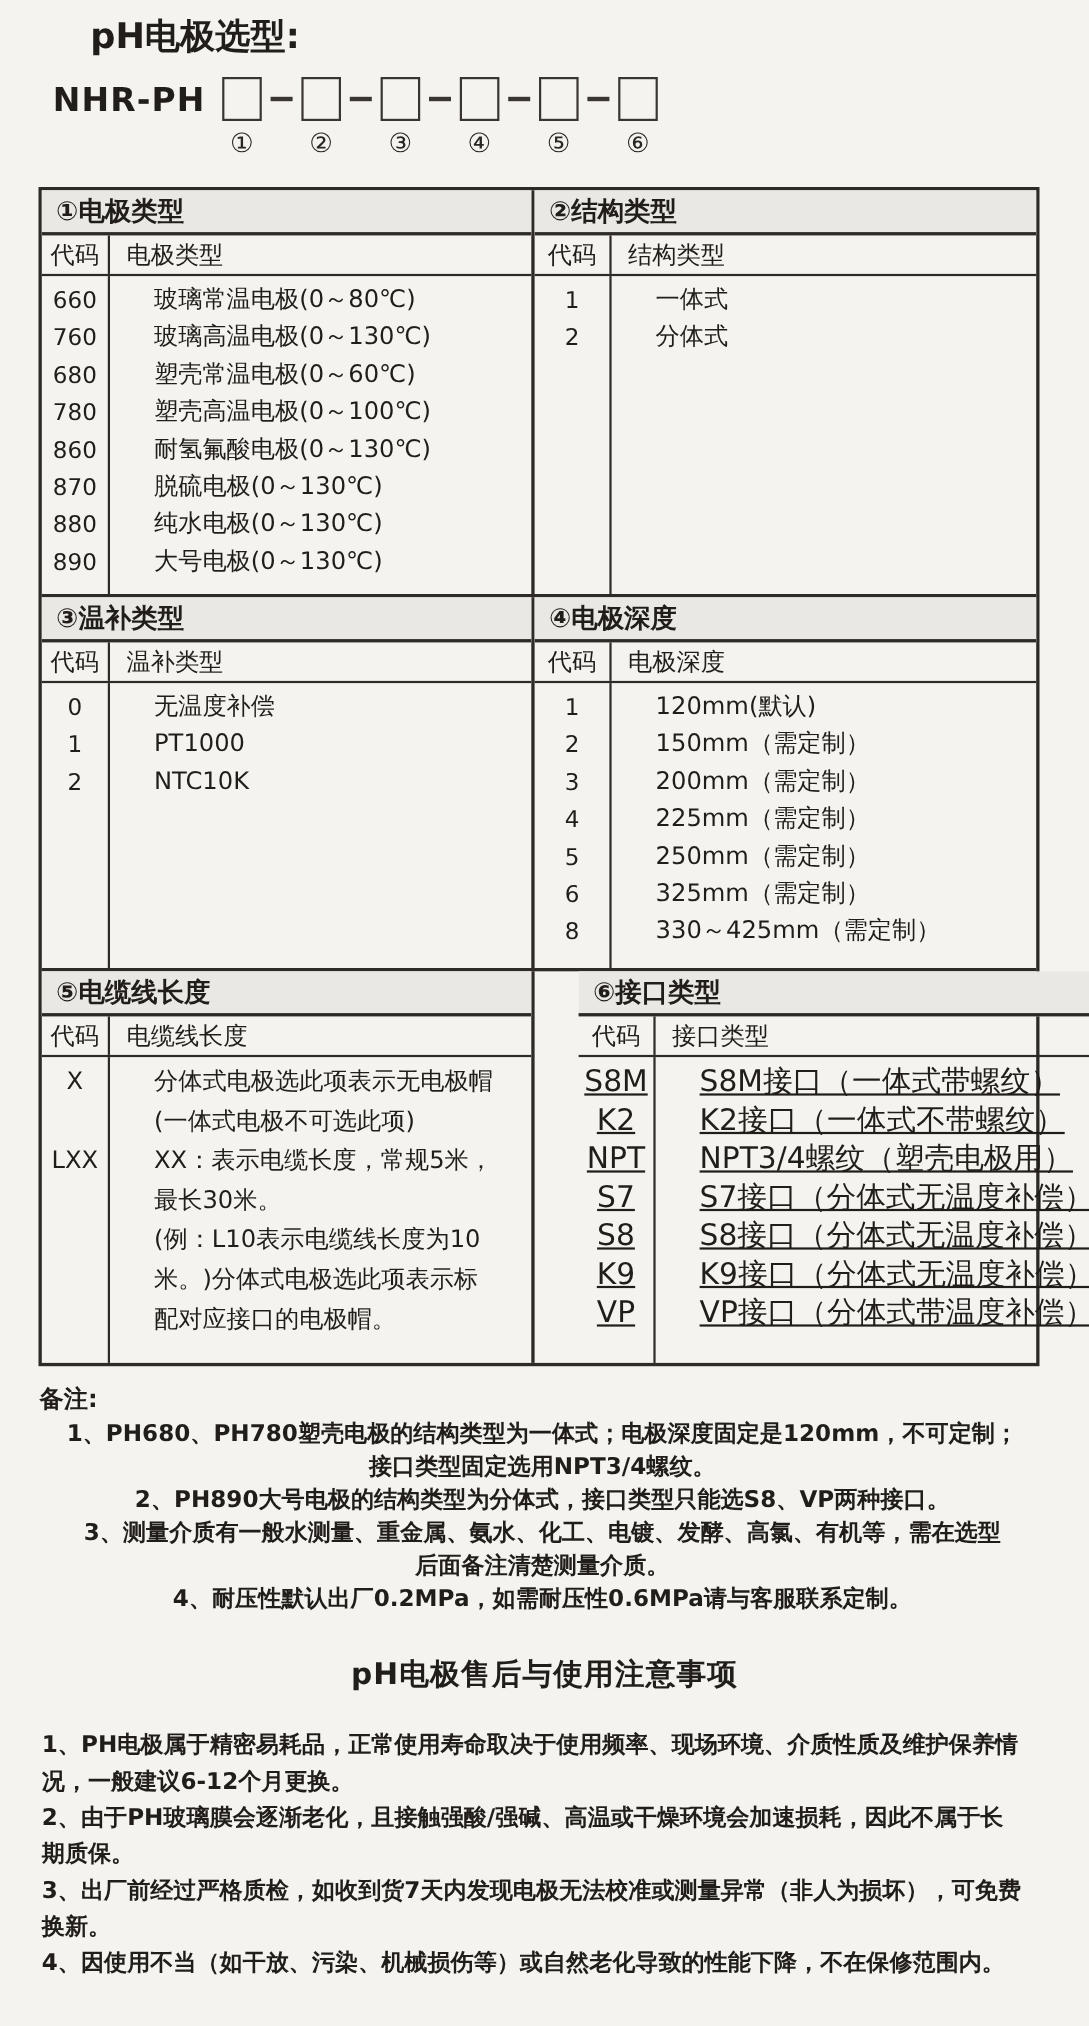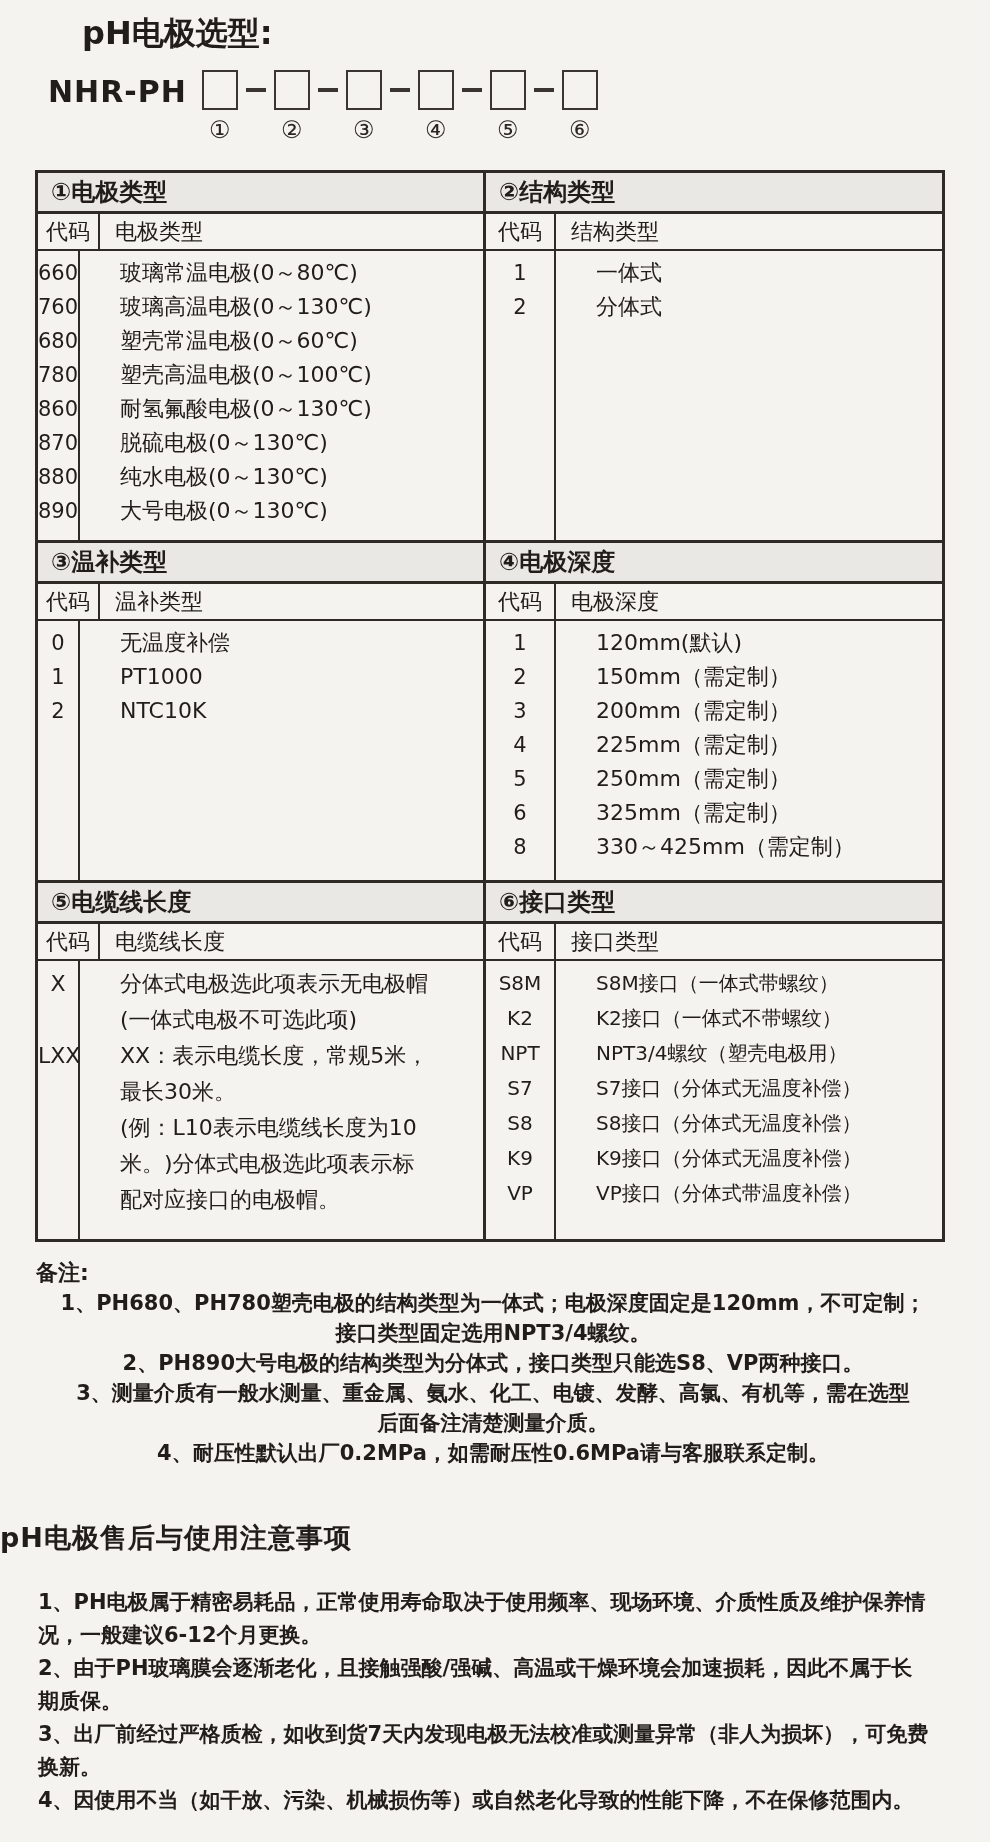--- a/index.html
+++ b/index.html
@@ -23,51 +23,51 @@
   .model-prefix{font-size:30px;font-weight:600;letter-spacing:1px;margin-top:4px;}
   .slots{display:flex;margin-left:14px;}
   .slot{display:flex;flex-direction:column;align-items:center;width:38px;}
   .slot-box{width:36px;height:40px;border:2px solid #3a3531;}
   .slot-num{margin-top:6px;font-size:24px;color:#2a2622;}
   .dash{width:20px;height:4px;background:#3a3531;margin:18px 7px 0 7px;}
 
   
   .ptable{border:3px solid var(--bd);margin:26px 45px 0 35px;}
   .trow{display:flex;border-bottom:3px solid var(--bd);}
-  .trow:last-child{border-bottom:none;}
+  .trow:last-child{border-bottom:none;gap:40px;}
   .trow1{min-height:370px;}
   .trow2{min-height:340px;}
   .trow3{min-height:356px;}
   .half{display:flex;flex-direction:column;}
   .left-half{width:448px;flex:none;border-right:3px solid var(--bd);}
   .right-half{flex:1;}
   .sec-title{height:41px;background:var(--hdr);border-bottom:3px solid var(--bd);
     font-size:24px;font-weight:bold;display:flex;align-items:center;padding-left:13px;text-align:center;}
   .sub-head{display:flex;border-bottom:2px solid var(--bd);height:37px;flex:none;}
   .sh-code{width:62px;border-right:2px solid var(--bd);display:flex;align-items:center;justify-content:center;font-size:22px;text-align:right;}
   .sh-val{flex:1;display:flex;align-items:center;padding-left:15px;font-size:22px;}
   .right-half .sh-code{width:70px;}
   .items{display:flex;flex:1;}
-  .col-codes{width:42px;border-right:2px solid var(--bd);text-align:center;padding-top:5px;}
+  .col-codes{width:62px;border-right:2px solid var(--bd);text-align:center;padding-top:5px;}
   .right-half .col-codes{width:70px;}
   .col-vals{flex:1;padding-left:15px;padding-top:5px;margin-left:25px;}
   .cell{height:34px;line-height:34px;font-size:22px;white-space:nowrap;}
   .col-codes .cell{font-size:21px;}
   .cell36{height:36px;line-height:36px;font-size:22px;white-space:nowrap;}
-  .cell35{height:35px;line-height:35px;font-size:20px;white-space:nowrap;}
+  .cell35{height:35px;line-height:35px;font-size:27px;white-space:nowrap;text-decoration:underline;}
   .cellX{height:72px;line-height:36px;font-size:22px;}
   .cellLXX{height:180px;line-height:36px;font-size:22px;}
 
   
   .notes{margin:16px 40px 0 36px;}
   .notes-title{font-size:22px;font-weight:bold;line-height:30px;}
   .nline{font-size:21px;font-weight:bold;line-height:30px;white-space:nowrap;text-align:center;}
 
   
-  .as-title{text-align:left;font-size:27px;font-weight:bold;margin-top:52px;letter-spacing:1px;}
+  .as-title{text-align:center;font-size:27px;font-weight:bold;margin-top:36px;letter-spacing:1px;}
   .aftersales{margin:30px 40px 0 38px;}
   .aline{font-size:21px;font-weight:600;line-height:33px;white-space:nowrap;}
 </style>
 </head>
 <body>
 
 <div class="page">
 
   <div class="page-title">pH电极选型:</div>
 

